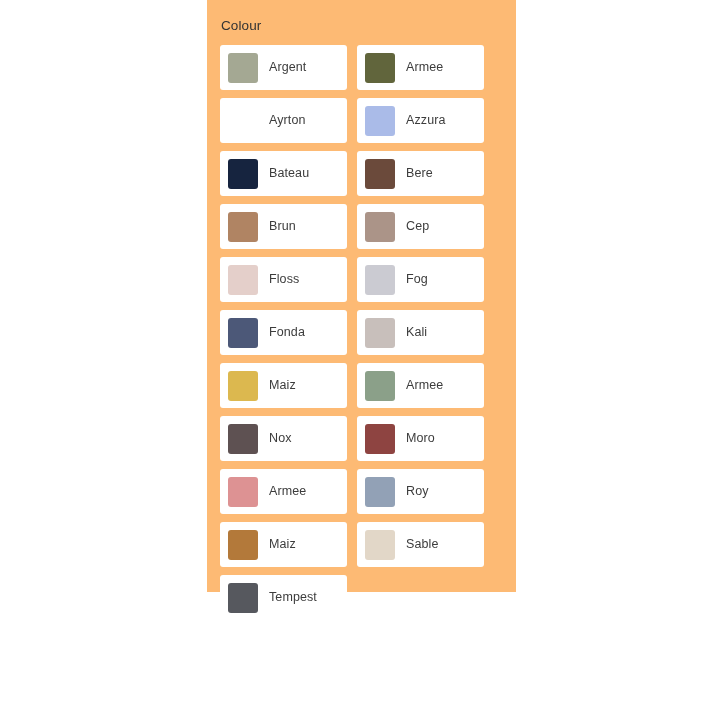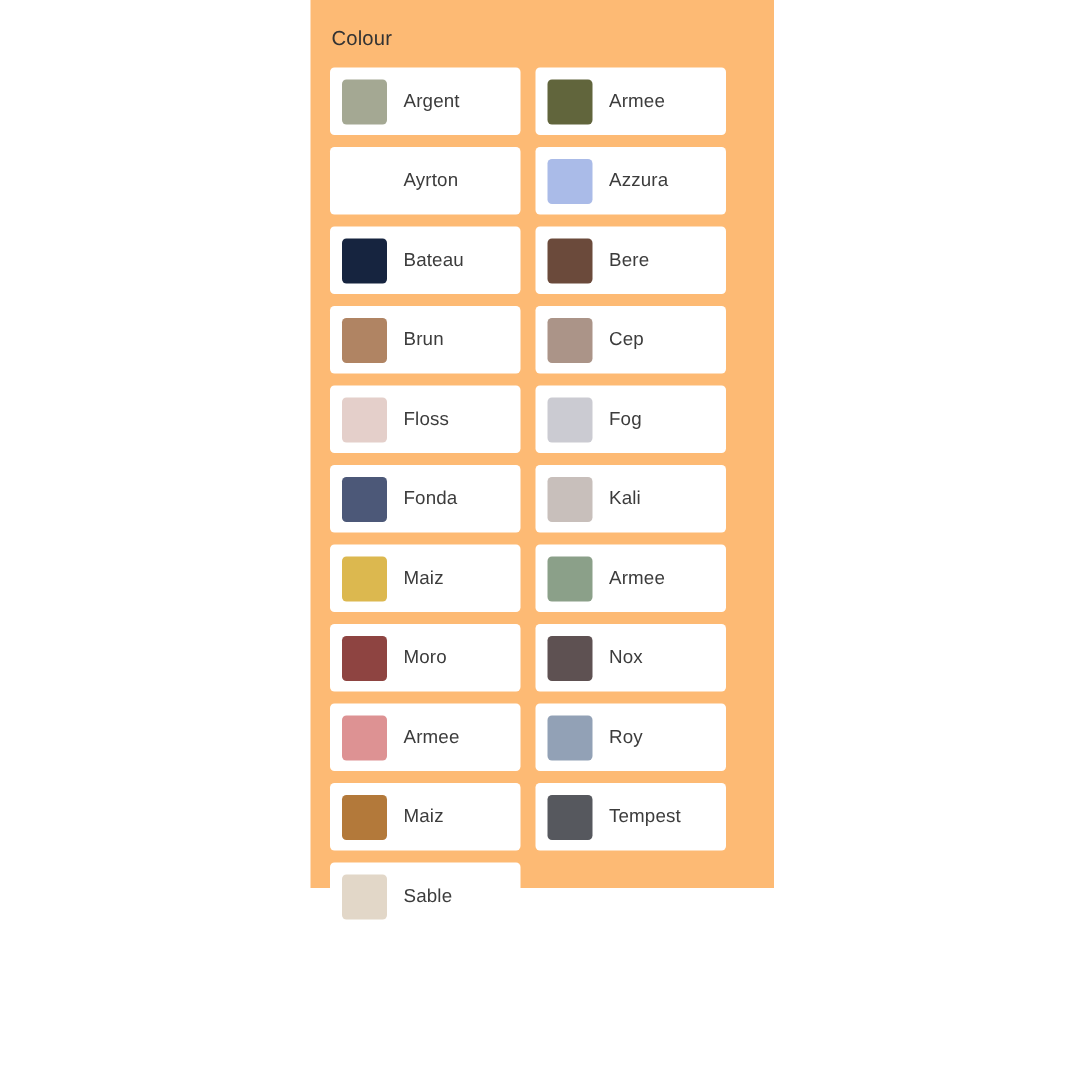--- a/index.html
+++ b/index.html
@@ -144,44 +144,44 @@
         </div>
         <div class="swatch-card">
           <span class="swatch-chip" style="background: rgb(220, 184, 79);"></span>
           <span class="swatch-label">Maiz</span>
         </div>
         <div class="swatch-card">
           <span class="swatch-chip" style="background: rgb(139, 160, 137);"></span>
           <span class="swatch-label">Armee</span>
         </div>
         <div class="swatch-card">
+          <span class="swatch-chip" style="background: rgb(94, 81, 82);"></span>
+          <span class="swatch-label">Nox</span>
+        </div>
+        <div class="swatch-card">
           <span class="swatch-chip" style="background: rgb(142, 68, 65);"></span>
           <span class="swatch-label">Moro</span>
-        </div>
-        <div class="swatch-card">
-          <span class="swatch-chip" style="background: rgb(94, 81, 82);"></span>
-          <span class="swatch-label">Nox</span>
         </div>
         <div class="swatch-card">
           <span class="swatch-chip" style="background: rgb(221, 146, 147);"></span>
           <span class="swatch-label">Armee</span>
         </div>
         <div class="swatch-card">
           <span class="swatch-chip" style="background: rgb(146, 161, 182);"></span>
           <span class="swatch-label">Roy</span>
         </div>
         <div class="swatch-card">
           <span class="swatch-chip" style="background: rgb(179, 121, 58);"></span>
           <span class="swatch-label">Maiz</span>
         </div>
         <div class="swatch-card">
+          <span class="swatch-chip" style="background: rgb(226, 215, 200);"></span>
+          <span class="swatch-label">Sable</span>
+        </div>
+        <div class="swatch-card">
           <span class="swatch-chip" style="background: rgb(86, 88, 94);"></span>
           <span class="swatch-label">Tempest</span>
-        </div>
-        <div class="swatch-card">
-          <span class="swatch-chip" style="background: rgb(226, 215, 200);"></span>
-          <span class="swatch-label">Sable</span>
         </div>
       </div>
 
   </section>
 
 </div>
 
 </body></html>

